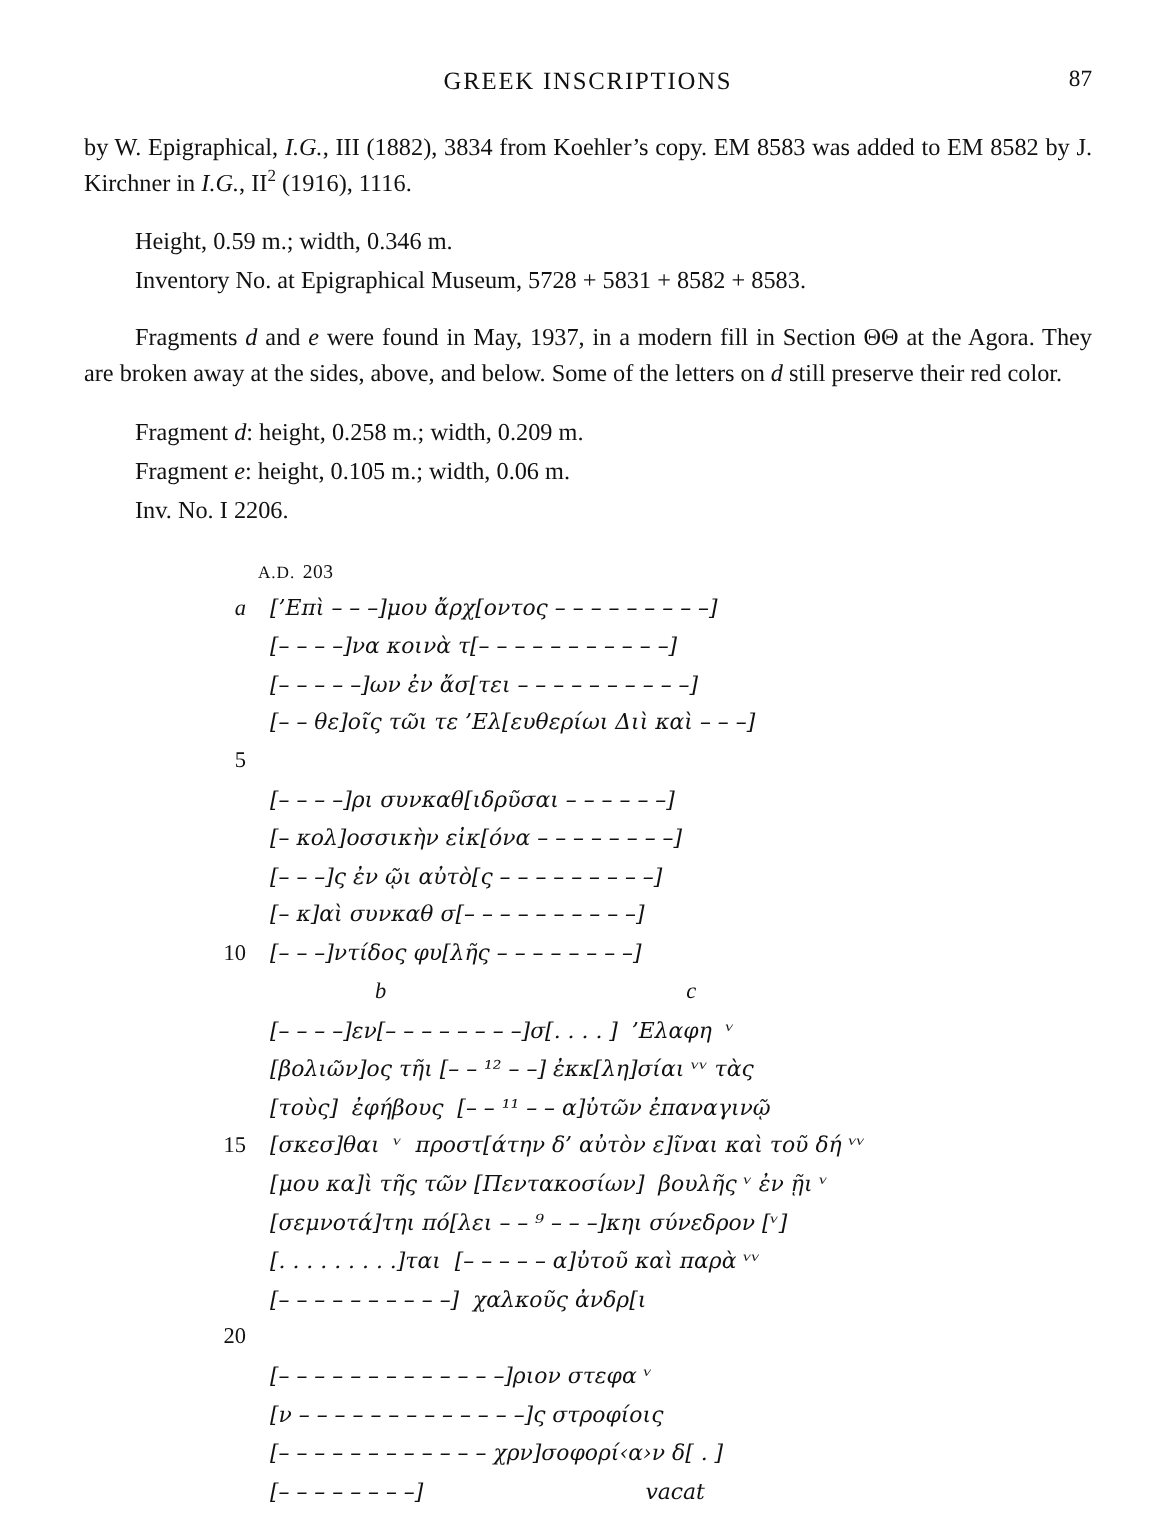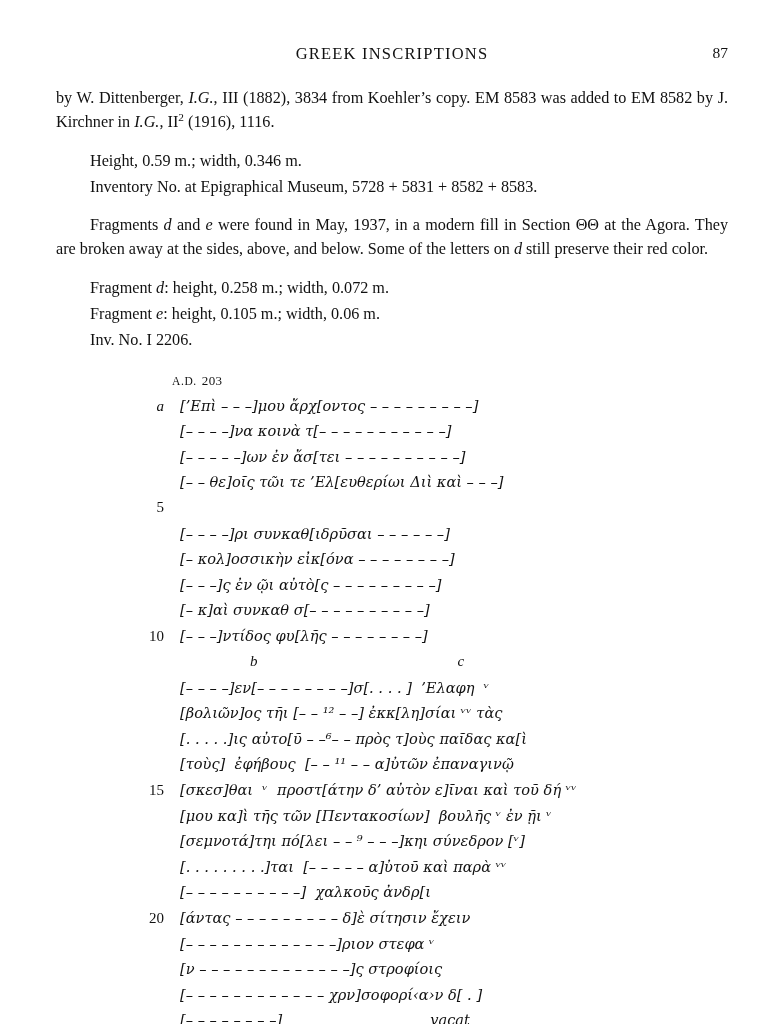--- a/index.html
+++ b/index.html
@@ -141,29 +141,29 @@
 
 <div class="page">
 
   <div class="runhead">
     <div class="title">GREEK INSCRIPTIONS</div>
     <div class="pageno">87</div>
   </div>
 
   <div class="body-text">
 
-    <p class="para first"><span>by W. Dittenberger, </span><i>I.G.</i><span>, III (1882), 3834 from Koehler’s copy.  EM 8583 was added to EM 8582 by J. Kirchner in </span><i>I.G.</i><span>, II</span><sup class="sm">2</sup><span> (1916), 1116.</span></p>
+    <p class="para first"><span>by W. Epigraphical, </span><i>I.G.</i><span>, III (1882), 3834 from Koehler’s copy.  EM 8583 was added to EM 8582 by J. Kirchner in </span><i>I.G.</i><span>, II</span><sup class="sm">2</sup><span> (1916), 1116.</span></p>
 
     <p class="para sub gap">Height, 0.59 m.; width, 0.346 m.</p>
 
     <p class="para sub">Inventory No. at Epigraphical Museum, 5728 + 5831 + 8582 + 8583.</p>
 
     <p class="para indent gap"><span>Fragments </span><i>d</i><span> and </span><i>e</i><span> were found in May, 1937, in a modern fill in Section ΘΘ at the Agora.  They are broken away at the sides, above, and below.  Some of the letters on </span><i>d</i><span> still preserve their red color.</span></p>
 
-    <p class="para sub gap"><span>Fragment </span><i>d</i><span>:  height, 0.258 m.; width, 0.072 m.</span></p>
+    <p class="para sub gap"><span>Fragment </span><i>d</i><span>:  height, 0.258 m.; width, 0.209 m.</span></p>
 
     <p class="para sub"><span>Fragment </span><i>e</i><span>:  height, 0.105 m.; width, 0.06 m.</span></p>
 
     <p class="para sub">Inv. No. I 2206.</p>
   </div>
 
   <div class="inscription">
 
     <div class="date-line">
       <span class="ad">A.D.</span><span>203</span>
@@ -233,24 +233,20 @@
       <div class="iline">
         <div class="lnum"></div>
         <div class="ltext">[– – – –]εν[– – – – – – – –]σ[. . . . ]  ’Ελαφη  ᵛ</div>
       </div>
 
       <div class="iline">
         <div class="lnum"></div>
         <div class="ltext">[βολιῶν]ος τῆι [– – ¹² – –] ἐκκ[λη]σίαι ᵛᵛ τὰς</div>
       </div>
 
-      <div class="iline">
-        <div class="lnum"></div>
-        <div class="ltext">[. . . . .]ις αὐτο[ῦ – –⁶– – πρὸς τ]οὺς παῖδας κα[ὶ</div>
-      </div>
 
       <div class="iline">
         <div class="lnum"></div>
         <div class="ltext">[τοὺς]  ἐφήβους  [– – ¹¹ – – α]ὐτῶν ἐπαναγινῷ</div>
       </div>
 
       <div class="iline">
         <div class="lnum">15</div>
         <div class="ltext">[σκεσ]θαι  ᵛ  προστ[άτην δ’ αὐτὸν ε]ῖναι καὶ τοῦ δή ᵛᵛ</div>
       </div>
@@ -270,21 +266,20 @@
         <div class="ltext">[. . . . . . . . .]ται  [– – – – – α]ὐτοῦ καὶ παρὰ ᵛᵛ</div>
       </div>
 
       <div class="iline">
         <div class="lnum"></div>
         <div class="ltext">[– – – – – – – – – –]  χαλκοῦς ἀνδρ[ι</div>
       </div>
 
       <div class="iline">
         <div class="lnum">20</div>
-        <div class="ltext">[άντας – – – – – – – – – δ]ὲ σίτησιν ἔχειν</div>
       </div>
 
       <div class="iline">
         <div class="lnum"></div>
         <div class="ltext">[– – – – – – – – – – – – –]ριον στεφα ᵛ</div>
       </div>
 
       <div class="iline">
         <div class="lnum"></div>
         <div class="ltext">[ν – – – – – – – – – – – – –]ς στροφίοις</div>

